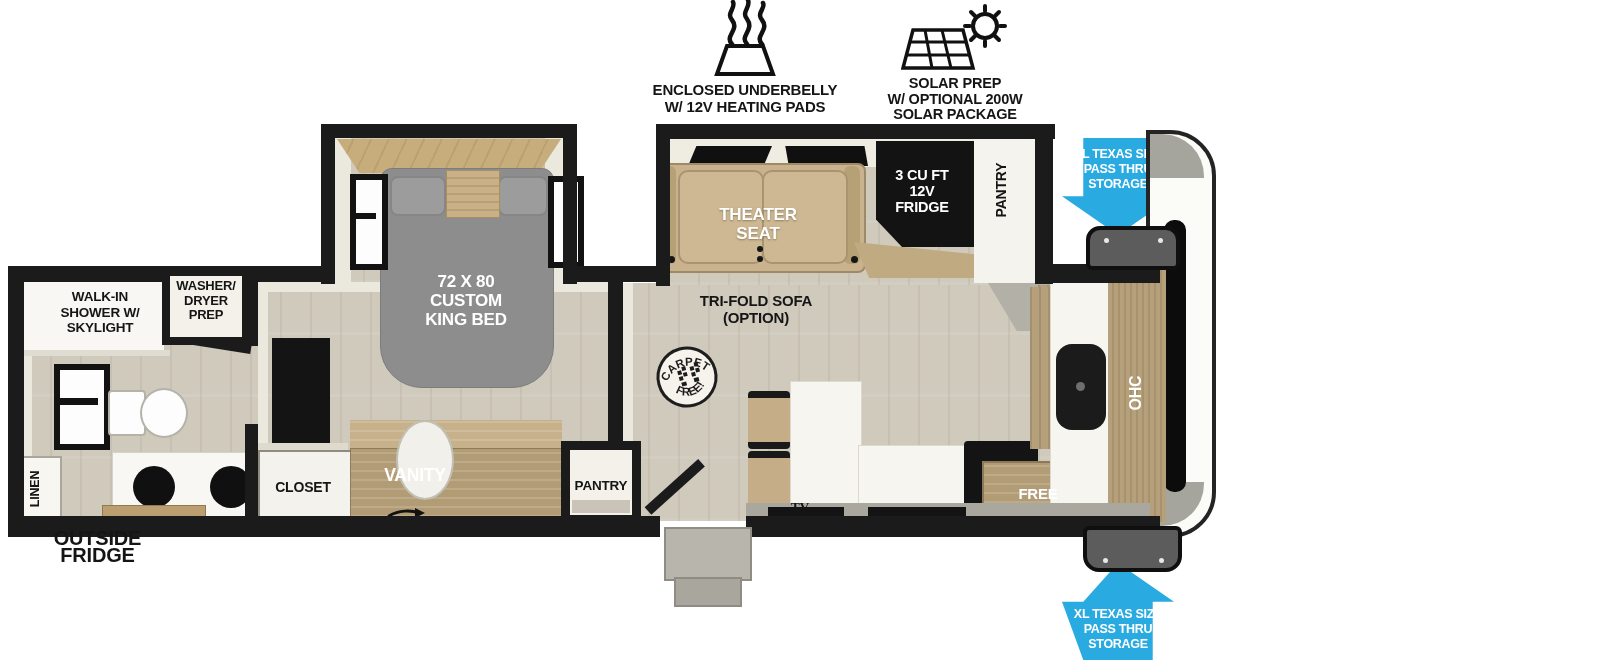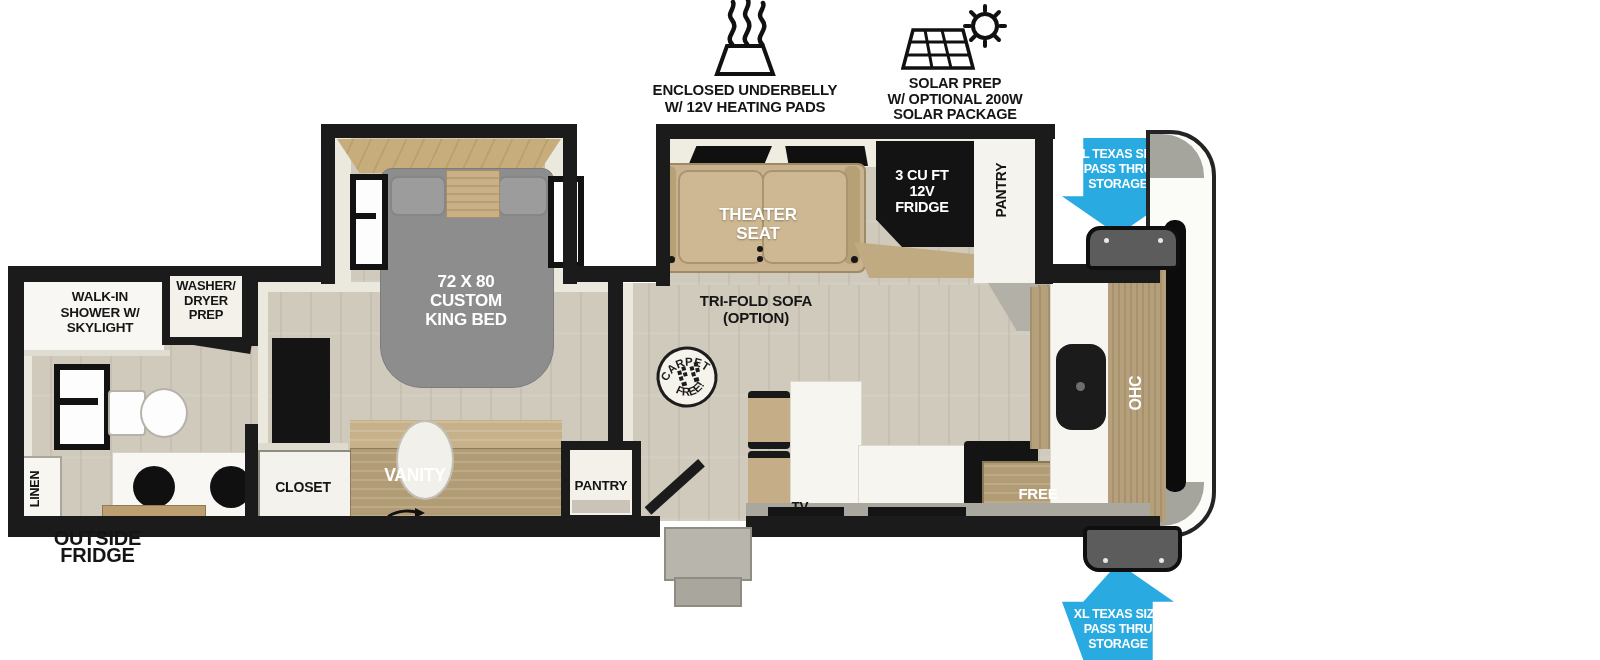--- a/index.html
+++ b/index.html
@@ -267,17 +267,17 @@
   <div class="lbl" style="left:667px;top:276px;width:178px;font-size:15px;line-height:16.5px;margin-top:17px;">
     <div>TRI-FOLD SOFA</div>
     <div>(OPTION)</div>
   </div>
   <div class="lbl lbl-w" style="left:878px;top:167px;width:88px;font-size:14.5px;line-height:16px;">
     <div>3 CU FT</div>
     <div>12V</div>
     <div>FRIDGE</div>
   </div>
   <div class="lbl vert" style="left:959px;top:180px;width:90px;height:20px;font-size:14px;">PANTRY</div>
-  <div class="lbl" style="left:780px;top:499px;width:40px;font-size:13.5px;">TV</div>
+  <div class="lbl" style="left:780px;top:499px;width:40px;font-size:13.5px;font-family:Liberation Serif, serif;">TV</div>
   <div class="lbl lbl-w" style="left:984px;top:486px;width:108px;font-size:15px;">FREE</div>
   <div class="lbl lbl-w vert" style="left:1092px;top:383px;width:90px;height:20px;font-size:16px;">OHC</div>
 
 </div>
 
 </body></html>

